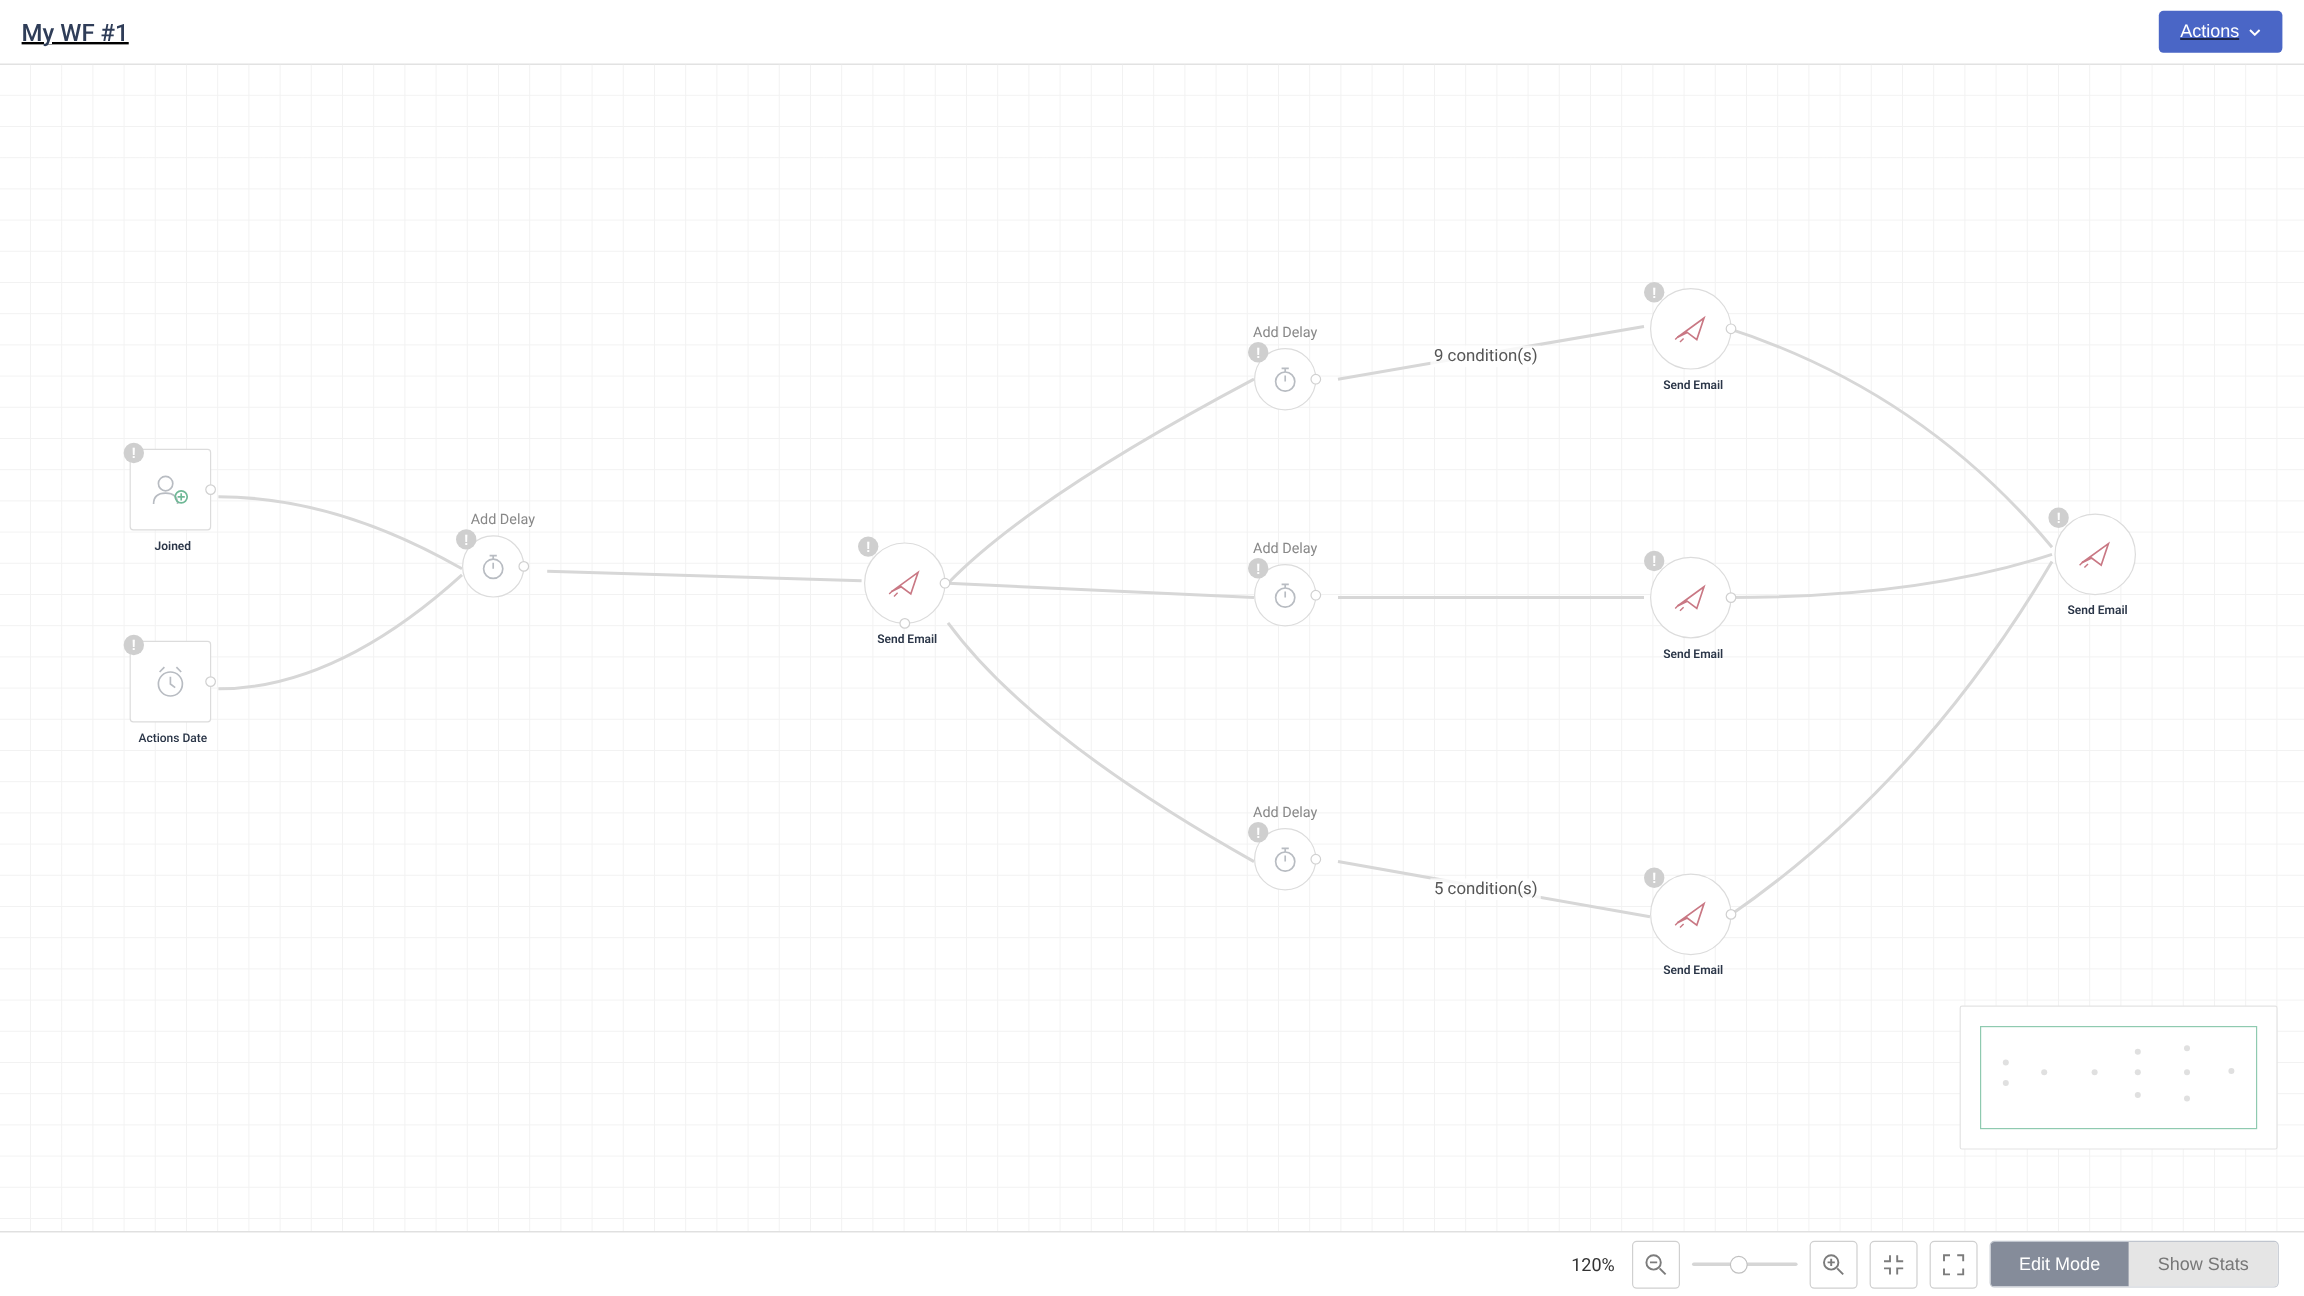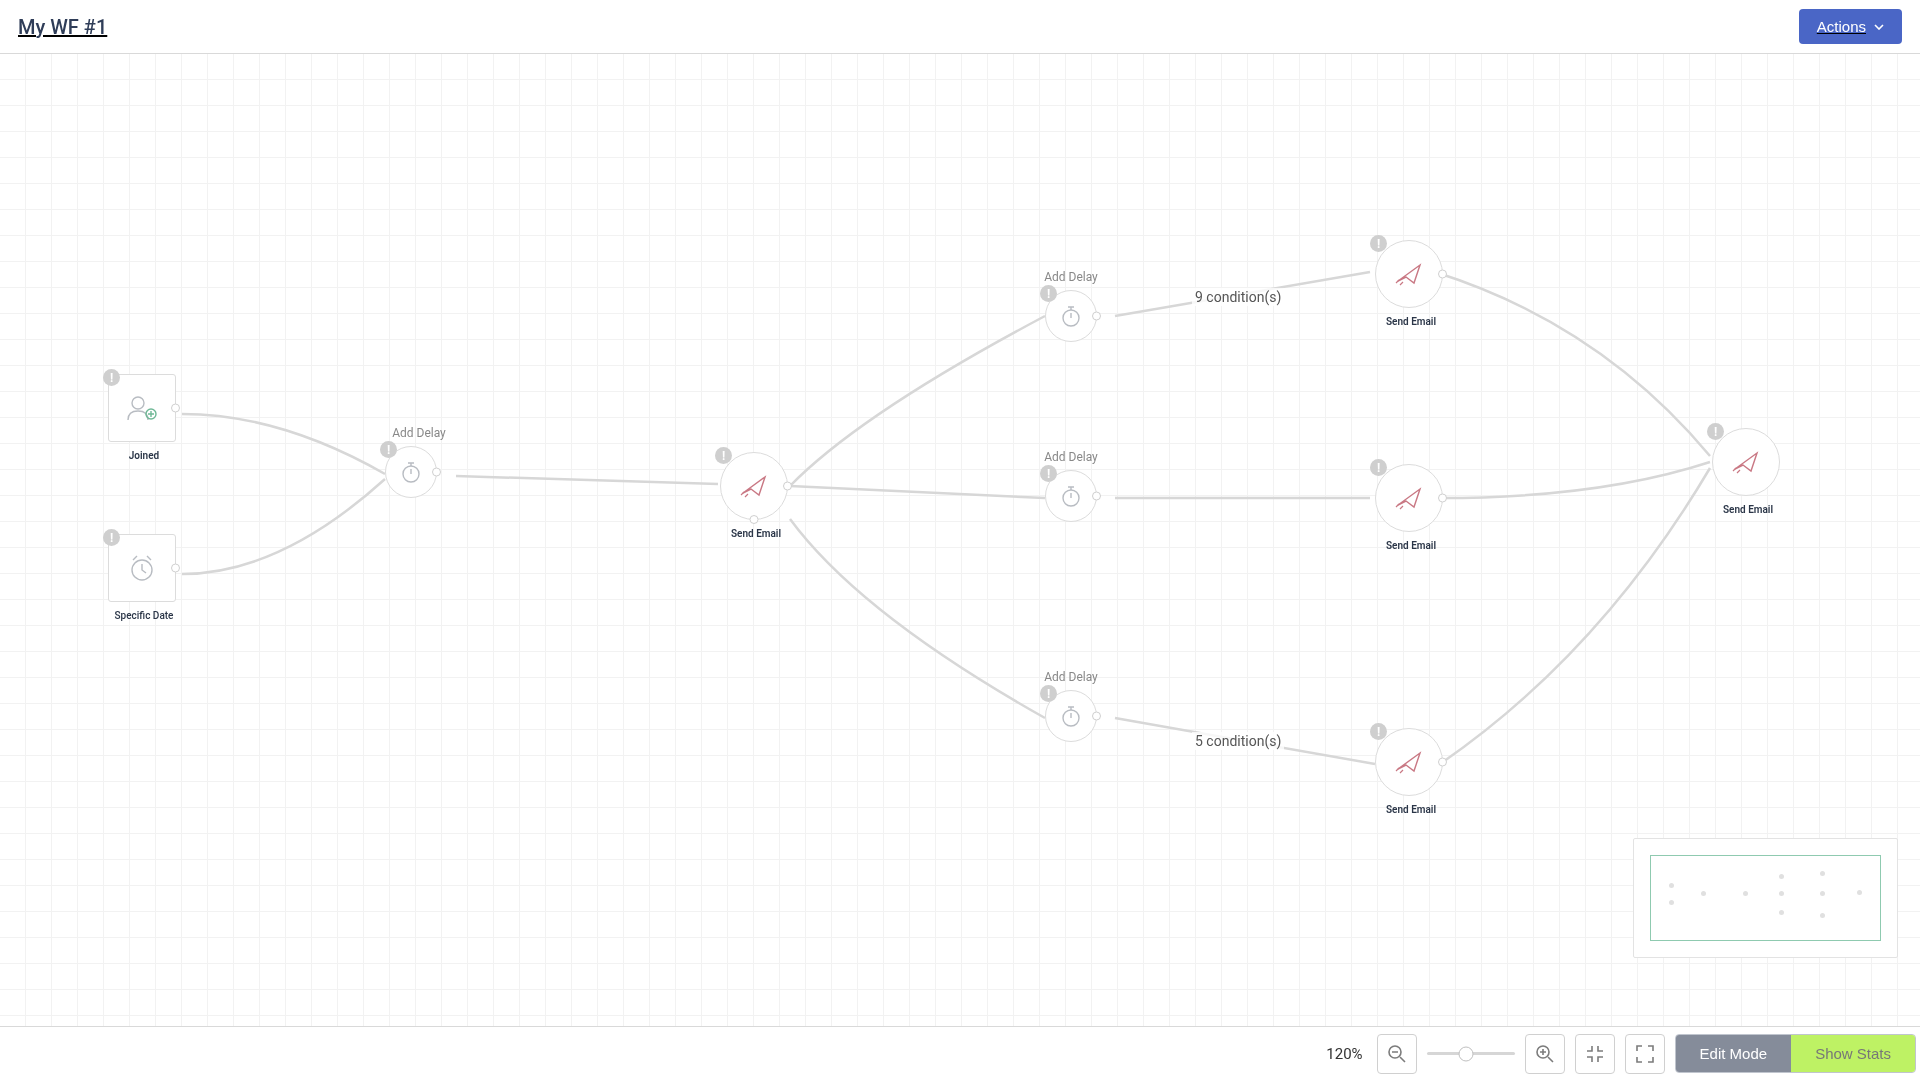--- a/index.html
+++ b/index.html
@@ -111,21 +111,21 @@
 .bottombar {
   position: absolute;
   bottom: 0;
   left: 0;
   right: 0;
   height: 54px;
   border-top: 1px solid #d9d9d9;
   display: flex;
   align-items: center;
   justify-content: flex-end;
-  padding: 0 4px;
+  padding: 0 21px;
   gap: 10px;
   background: #fff;
   z-index: 10;
 }
 .zoom-label { font-size: 15px; color: #333; margin-right: 4px; }
 .icon-btn {
   width: 40px;
   height: 40px;
   border: 1px solid #d0d0d0;
   border-radius: 4px;
@@ -164,21 +164,21 @@
   display: flex;
   border: 1px solid #c0c5ce;
   border-radius: 4px;
   overflow: hidden;
 }
 .mode-toggle button {
   border: none;
   padding: 10px 24px;
   font-size: 15px;
   cursor: pointer;
-  background: #bef264;
+  background: #e5e5e5;
   color: #777;
 }
 .mode-toggle button.active {
   background: #858c9a;
   color: #fff;
 }
 .minimap {
   position: absolute;
   right: 22px;
   bottom: 68px;
@@ -270,21 +270,21 @@
   <div class="node square" style="left:108px; top:480px;">
     <div class="shape">
       <span class="badge">!</span>
       <svg width="32" height="30">
         <circle cx="16" cy="17" r="10" stroke="#b8bcc2" stroke-width="1.4" fill="none"></circle>
         <path d="M16 11 L16 17 L20 20" stroke="#b8bcc2" stroke-width="1.4" fill="none"></path>
         <path d="M7 7 L11 3 M25 7 L21 3" stroke="#b8bcc2" stroke-width="1.4" fill="none"></path>
       </svg>
       <span class="port right"></span>
     </div>
-    <div class="label light">Specific Date</div>
+    <div class="label light">Actions Date</div>
   </div>
 
   <div class="node circle" style="left:385px; top:392px; width:68px;">
     <div class="toplabel">Add Delay</div>
     <div class="shape" style="width:52px;height:52px;">
       <span class="badge">!</span>
       <svg width="24" height="24">
         <circle cx="12" cy="14" r="8" stroke="#b8bcc2" stroke-width="1.4" fill="none"></circle>
         <path d="M12 9 L12 14 M9 3 L15 3 M12 3 L12 6" stroke="#b8bcc2" stroke-width="1.4" fill="none"></path>
       </svg>

